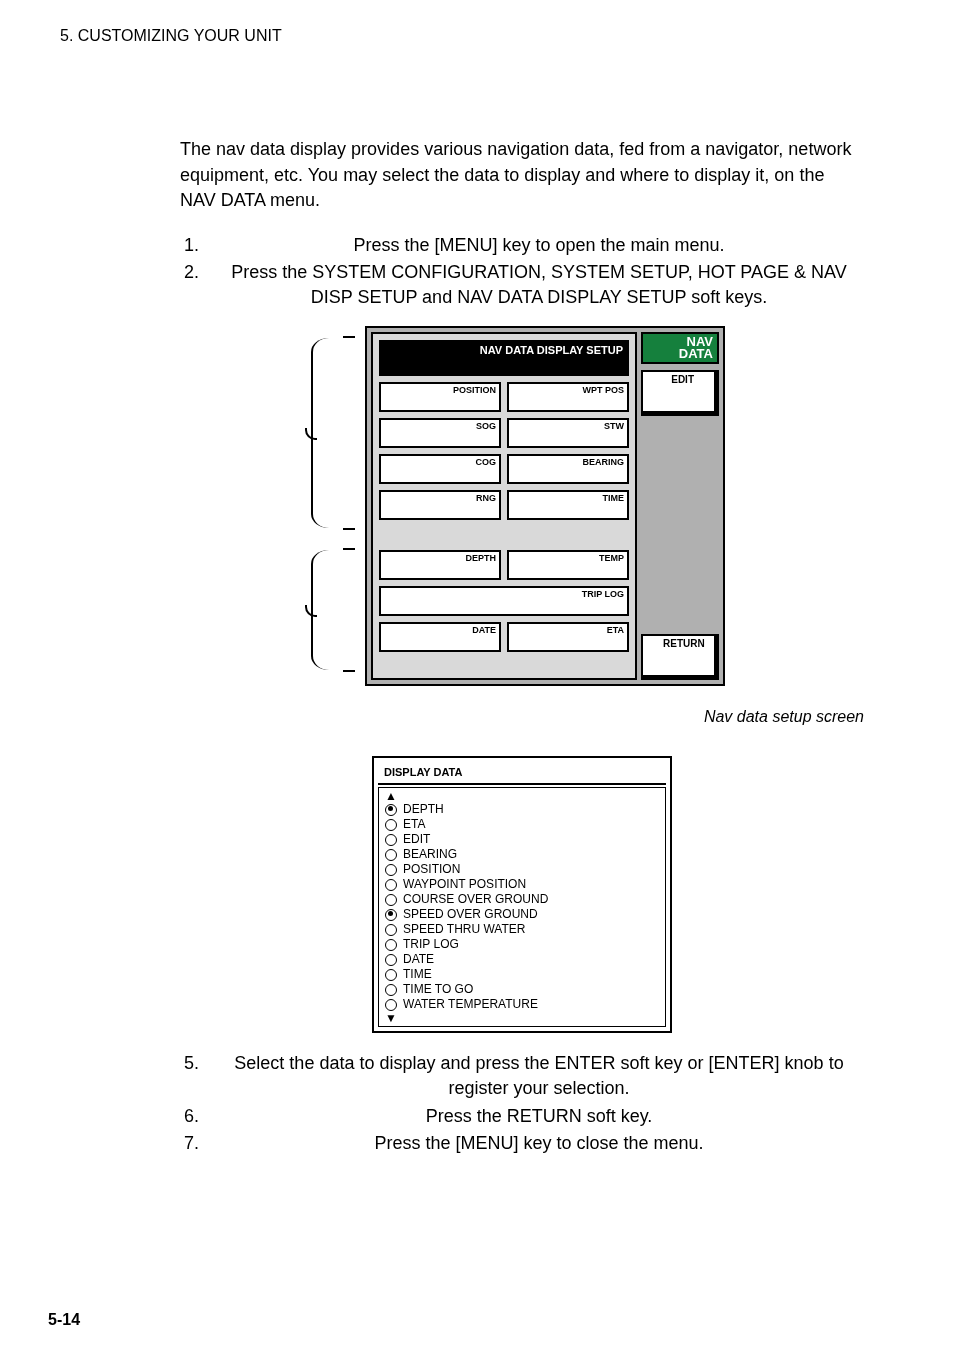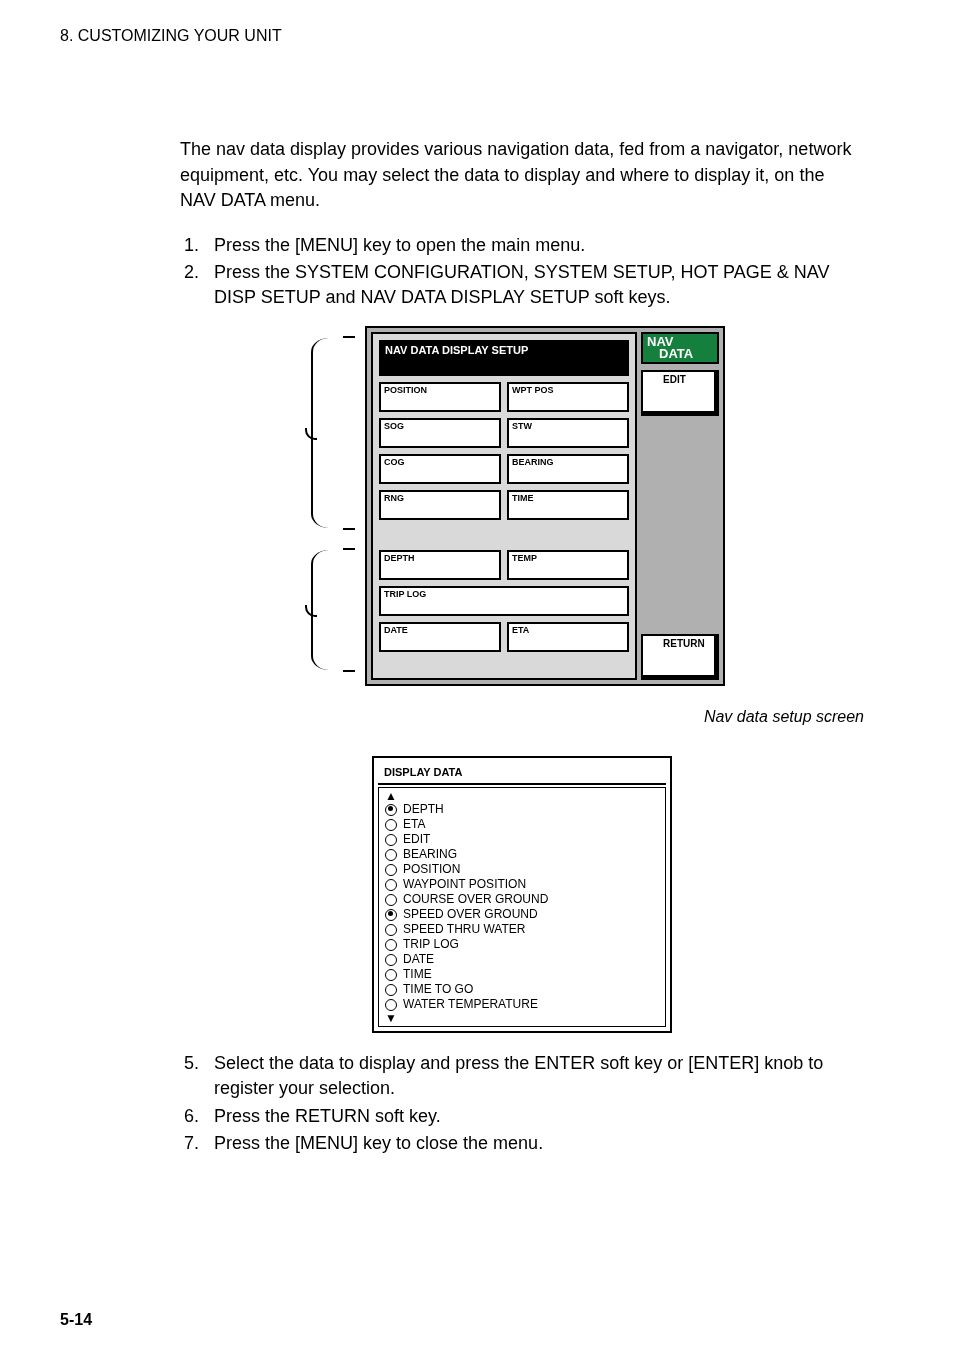--- a/index.html
+++ b/index.html
@@ -29,26 +29,28 @@
   .intro {
     margin-bottom: 20px;
   }
   ol.steps {
     padding-left: 24px;
     margin: 0 0 10px 0;
   }
   ol.steps li {
     padding-left: 10px;
     margin-bottom: 2px;
+    text-align: center;
   }
   
   .fig1 {
     margin: 15px auto 20px auto;
     width: 430px;
     position: relative;
+    text-align: right;
   }
   .fig1-outer {
     margin-left: 58px;
     width: 360px;
     height: 360px;
     border: 2px solid #000;
     background: #b0b0b0;
     display: flex;
     flex-direction: row;
     padding: 4px;
@@ -215,31 +217,31 @@
   }
   .arrow {
     width: 10px;
     font-weight: bold;
     line-height: 12px;
     text-align: left;
   }
   .footer-pageno {
     position: absolute;
     bottom: 20px;
-    left: 60px;
+    left: 48px;
     font-weight: bold;
     font-size: 16px;
   }
 </style>
 </head>
 <body>
 
 <div class="page">
 
-  <div class="running-head">8. CUSTOMIZING YOUR UNIT</div>
+  <div class="running-head">5. CUSTOMIZING YOUR UNIT</div>
 
   <div class="content">
 
     <p class="intro">The nav data display provides various navigation data, fed from a navigator, network equipment, etc. You may select the data to display and where to display it, on the NAV DATA menu.</p>
 
     <ol class="steps" start="1">
       <li>Press the [MENU] key to open the main menu.</li>
       <li>Press the SYSTEM CONFIGURATION, SYSTEM SETUP, HOT PAGE &amp; NAV DISP SETUP and NAV DATA DISPLAY SETUP soft keys.</li>
     </ol>
 

